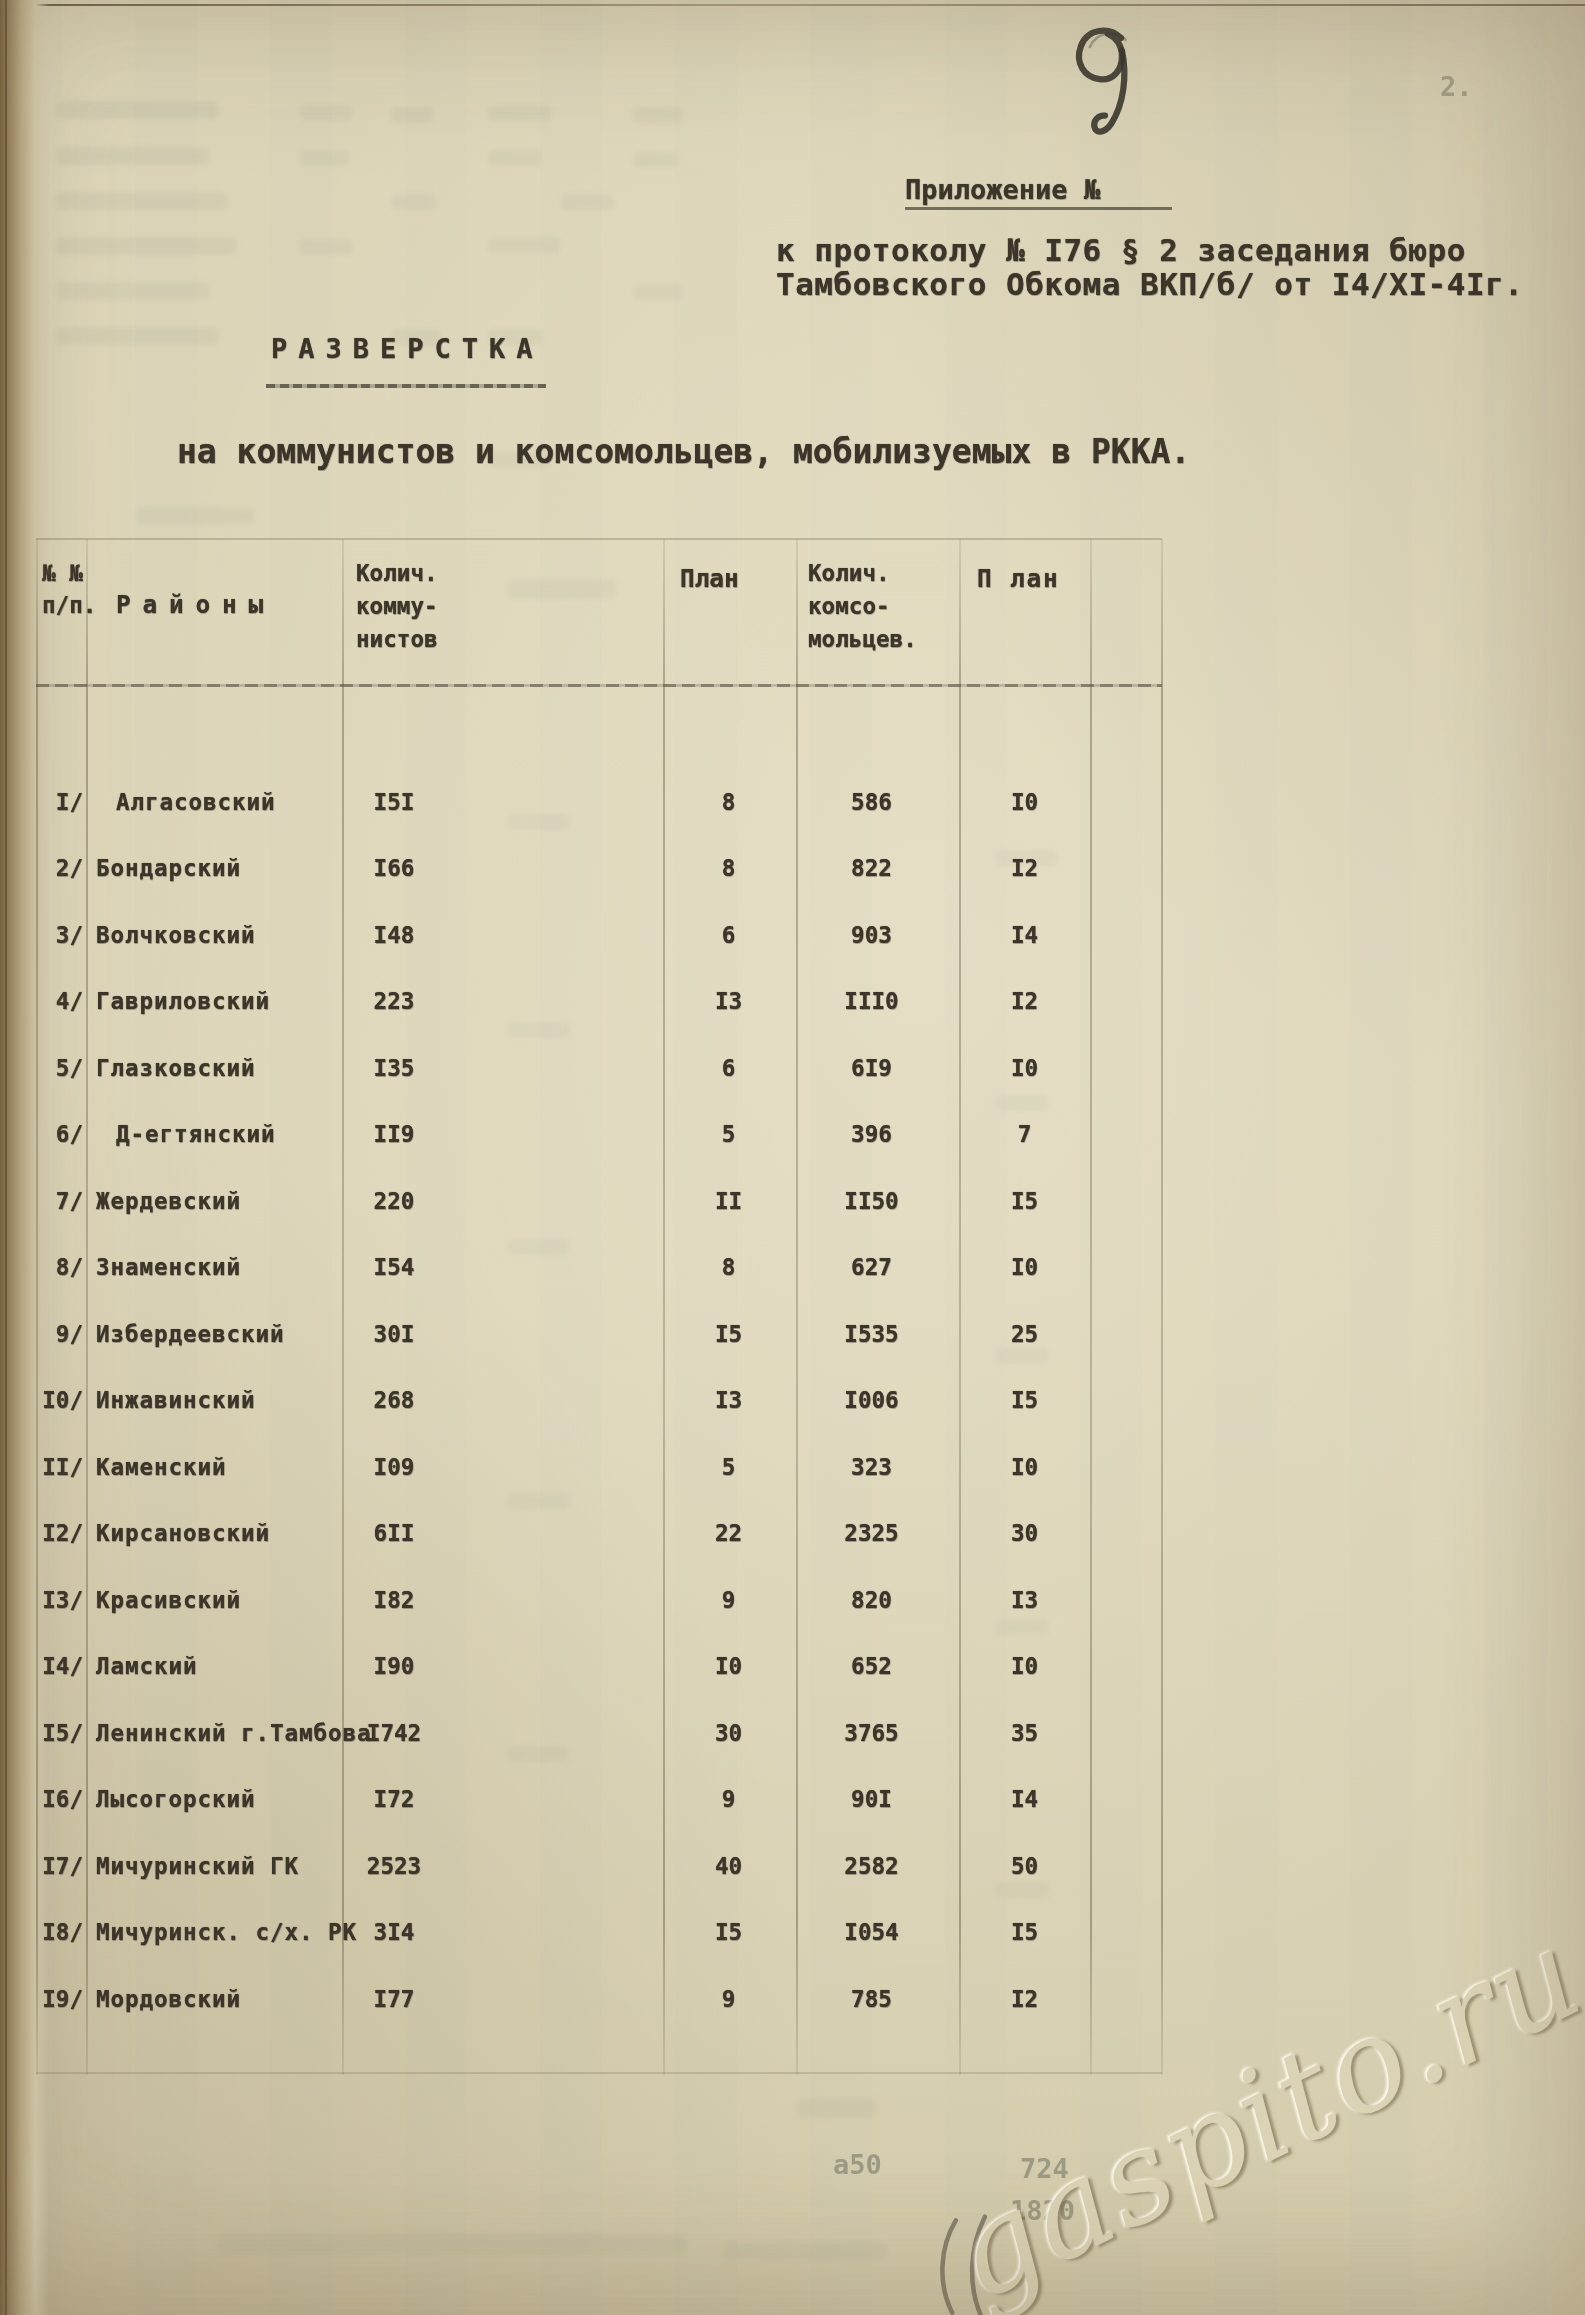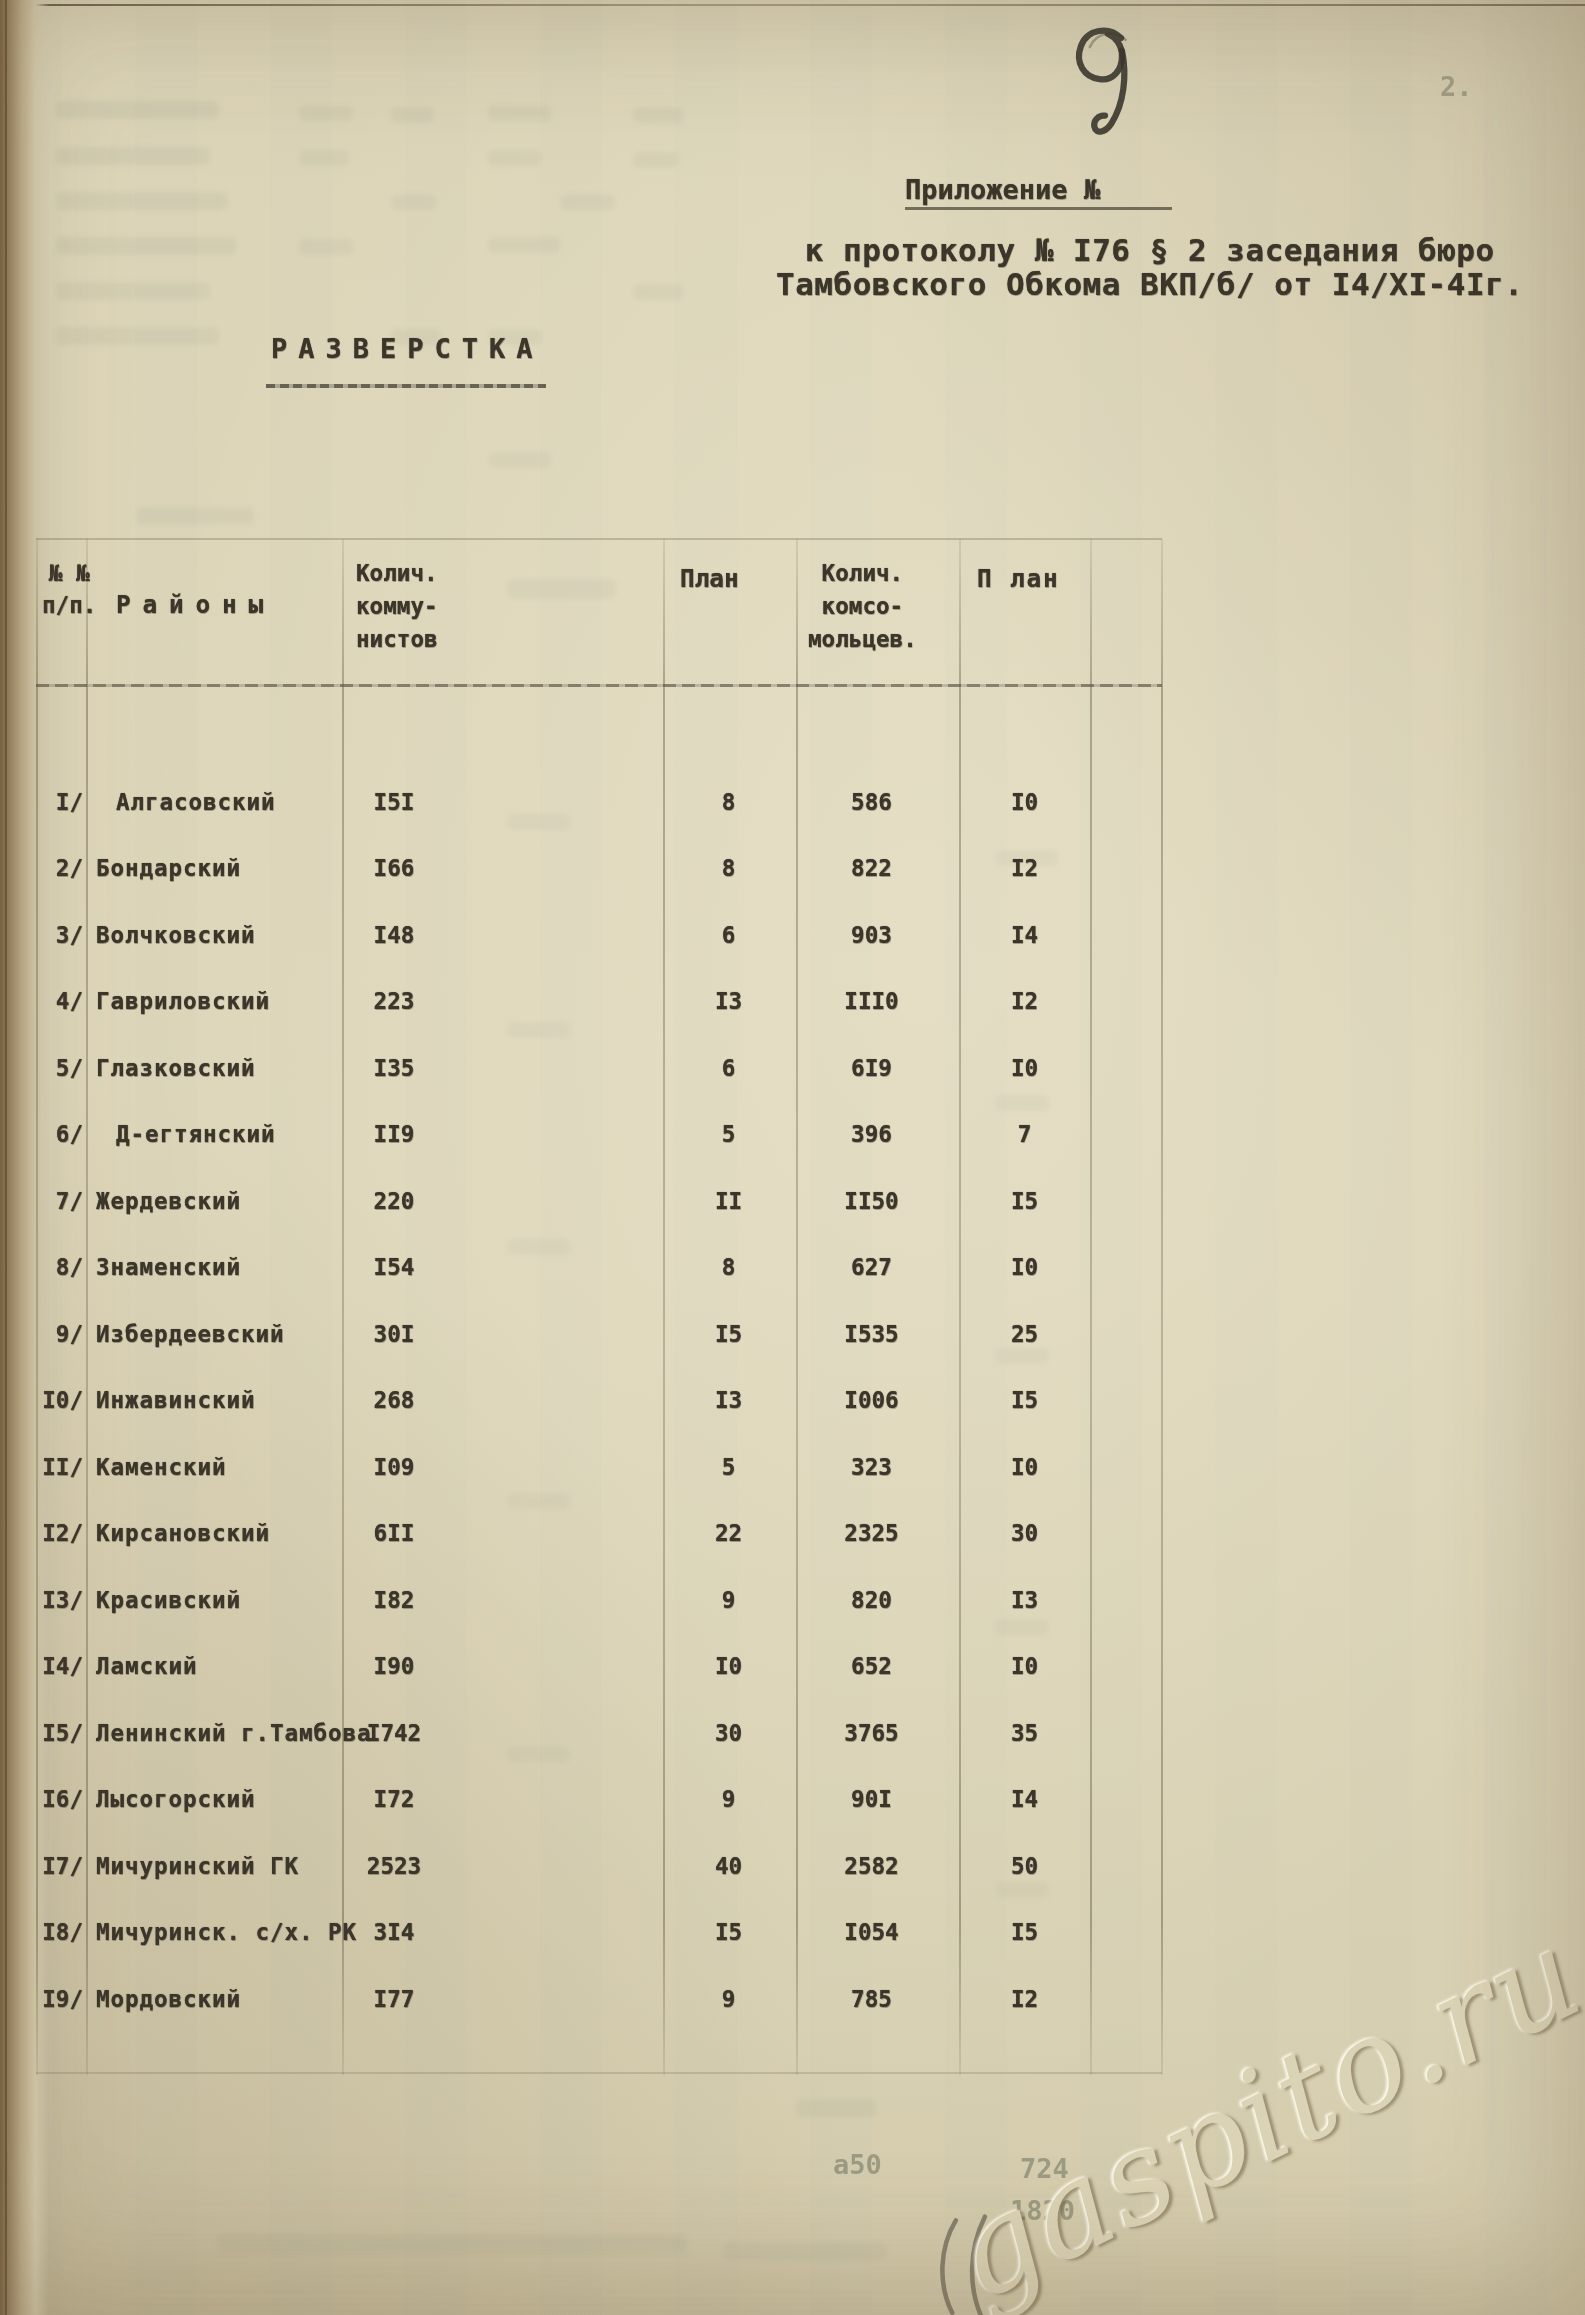--- a/index.html
+++ b/index.html
@@ -17,21 +17,21 @@
     content:"";position:absolute;inset:0;pointer-events:none;
     box-shadow:inset 0 0 127px rgba(118,98,66,.25), inset -27px -45px 127px rgba(122,102,70,.14);
   }
   .top-edge{position:absolute;left:0;top:3.6px;width:100%;height:2.7px;
     background:linear-gradient(90deg, rgba(58,46,30,.70), rgba(96,80,55,.40) 45%, rgba(58,46,30,.55));}
   .left-edge{position:absolute;left:0;top:0;width:49px;height:100%;
     background:linear-gradient(to right,#77613f 0%,#96805e 16%,#bfb08c 44%,#d5cdae 72%,rgba(213,205,174,0) 100%);}
   .left-edge::after{content:"";position:absolute;left:4.5px;top:0;width:2.7px;height:100%;background:rgba(55,42,26,.45);}
 
   .ink{color:#3c352a;font-weight:700;
-       text-shadow:0 0 0.9px rgba(58,50,40,.8), 0.6px 0.8px 0.6px rgba(58,50,40,.33);text-align:center;}
+       text-shadow:0 0 0.9px rgba(58,50,40,.8), 0.6px 0.8px 0.6px rgba(58,50,40,.33);}
   .abs{position:absolute;}
 
   .ghost-pagenum{left:1440px;top:71px;font-size:27px;color:rgba(104,108,90,.48);filter:blur(0.5px);font-weight:700;}
   .hand-nine{position:absolute;left:1060px;top:22px;width:90px;height:116px;opacity:.92;}
 
   .appendix{left:905px;top:174px;font-size:27px;}
   .appendix .u{display:inline-block;padding-right:72px;padding-bottom:1.8px;
     border-bottom:3.6px solid rgba(52,45,35,.62);}
   .protocol{left:776px;top:233px;font-size:31px;line-height:34px;letter-spacing:0.5px;}
 
@@ -145,20 +145,21 @@
     <span class="u">Приложение №</span>
   </div>
 
   <div class="abs protocol ink">
     <div>к протоколу № I76 § 2 заседания бюро</div>
     <div>Тамбовского Обкома ВКП/б/ от I4/XI-4Iг.</div>
   </div>
 
   <div class="abs title ink">РАЗВЕРСТКА</div>
   <div class="abs title-rule"></div>
+  <div class="abs subtitle ink">на коммунистов и комсомольцев, мобилизуемых в РККА.</div>
 
   <div class="hr hr-top"></div>
   <div class="hr hr-head"></div>
   <div class="hr hr-bottom"></div>
   <div class="vl" style="left:36px"></div>
   <div class="vl" style="left:86px"></div>
   <div class="vl" style="left:342px"></div>
   <div class="vl" style="left:663px"></div>
   <div class="vl" style="left:796px"></div>
   <div class="vl" style="left:959px"></div>

